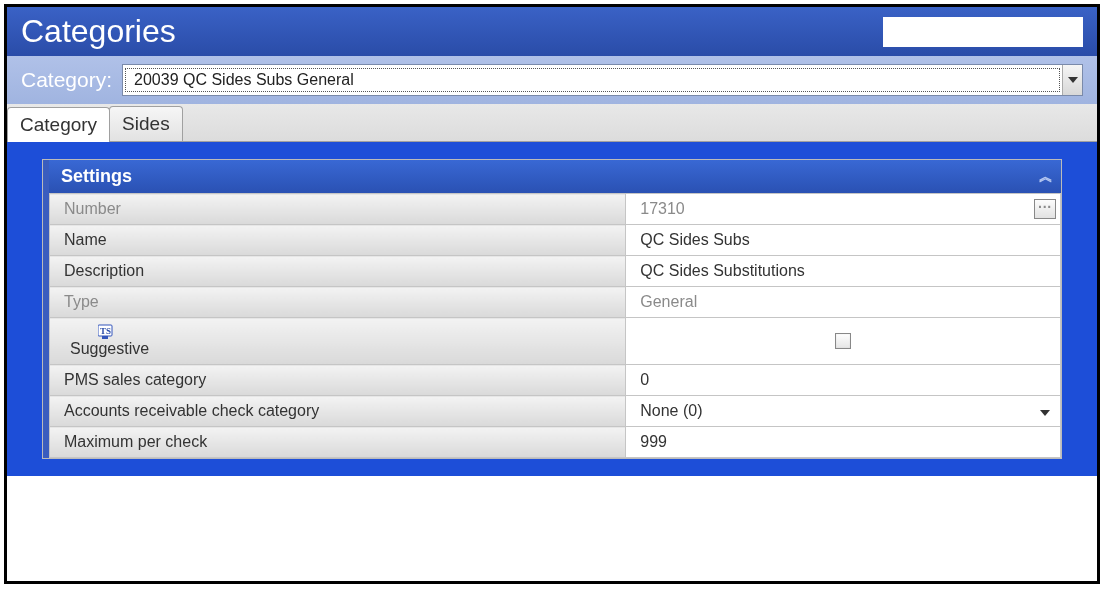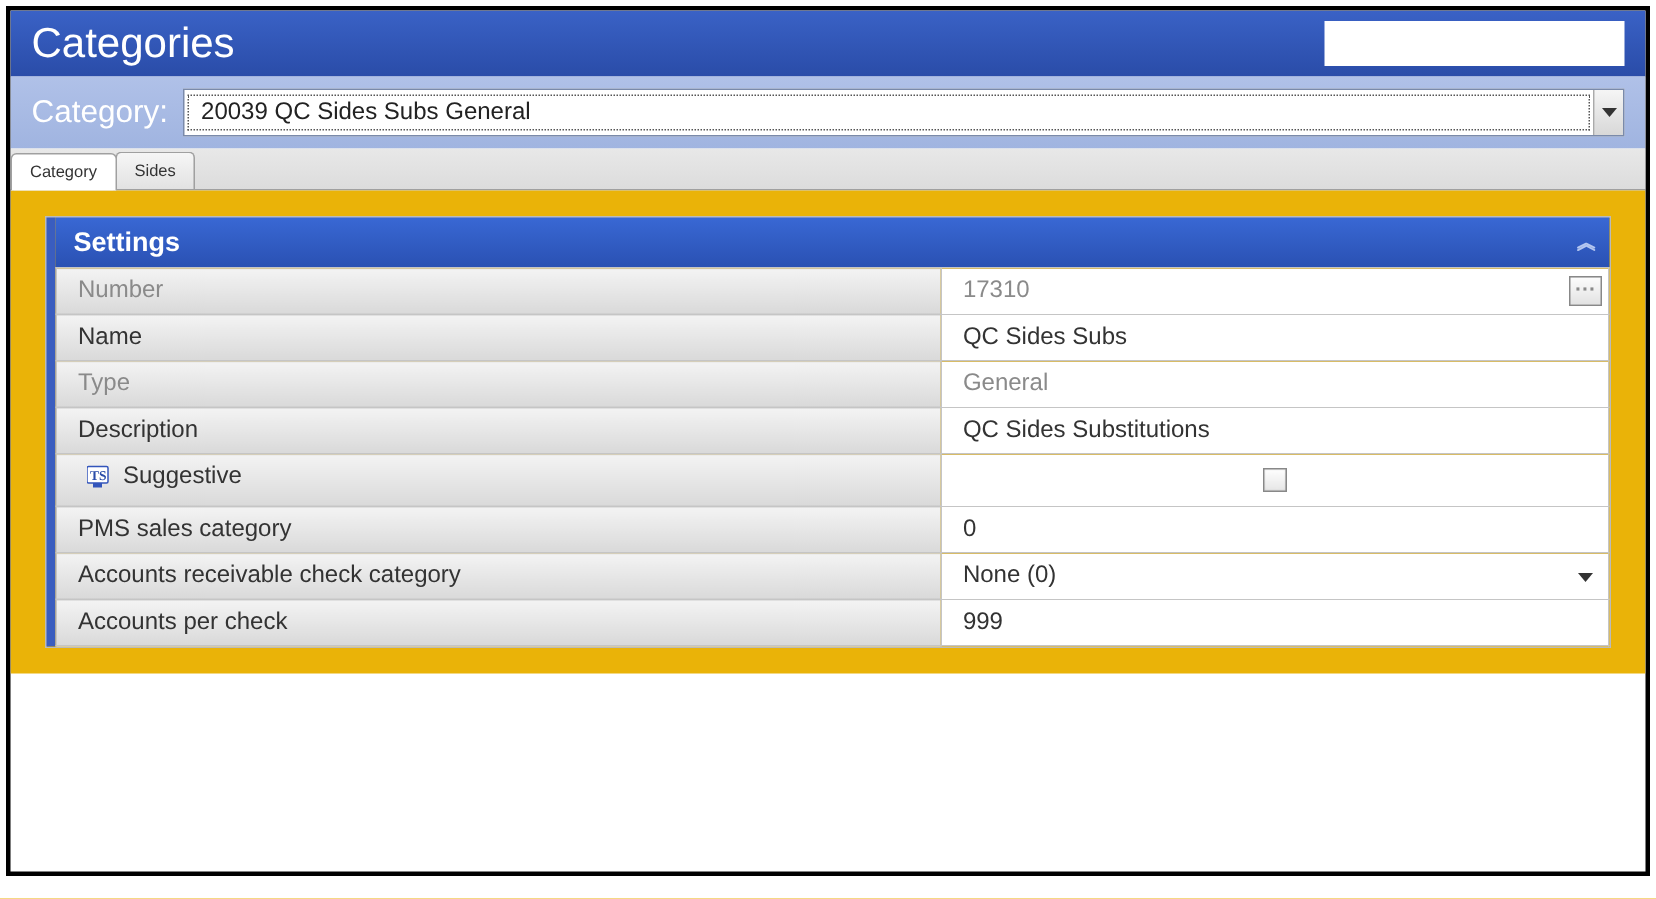--- a/index.html
+++ b/index.html
@@ -12,21 +12,21 @@
     .outer {
       border: 3px solid #000;
       width: 1096px;
       height: 580px;
       position: relative;
       overflow: hidden;
     }
     .title-bar {
       background: linear-gradient(to bottom, #3a62c6 0%, #2a4ca8 100%);
       color: #fff;
-      font-size: 28px;
+      font-size: 32px;
       font-weight: normal;
       padding: 6px 14px;
       display: flex;
       align-items: center;
       justify-content: space-between;
     }
     .title-search {
       background: #fff;
       width: 200px;
       height: 30px;
@@ -69,38 +69,38 @@
       justify-content: center;
     }
     .tabs {
       display: flex;
       border-bottom: 1px solid #a0a0a0;
       background: linear-gradient(to bottom, #e8e8e8, #dcdcdc);
       padding-top: 2px;
     }
     .tab {
       padding: 6px 12px;
-      font-size: 11px;
+      font-size: 19px;
       color: #333;
       border: 1px solid #a0a0a0;
       border-bottom: none;
       border-top-left-radius: 4px;
       border-top-right-radius: 4px;
       background: linear-gradient(to bottom, #f6f6f6, #e2e2e2);
       margin-right: -1px;
       cursor: pointer;
     }
     .tab.active {
       background: #fff;
       position: relative;
       top: 1px;
     }
     .content {
-      padding: 18px 24px;
-      background: #eab308;
+      padding: 18px 36px;
+      background: #1d4ed8;
     }
     .panel {
       border-left: 6px solid #3a5dbf;
       box-shadow: 0 0 0 1px #bbb;
     }
     .panel-header {
       background: linear-gradient(to bottom, #3968d4 0%, #2a51b3 100%);
       color: #fff;
       font-weight: bold;
       font-size: 18px;
@@ -174,21 +174,21 @@
     }
     .checkbox-box {
       display: block;
       margin: 0 auto;
       width: 16px;
       height: 16px;
       border: 1px solid #888;
       background: linear-gradient(to bottom, #fefefe, #e6e6e6);
       box-shadow: inset 0 0 1px rgba(0,0,0,0.2);
     }
-    .label .indent { padding-left: 6px; display:inline-flex; align-items:center; }
+    .label .indent { padding-left: 6px; display:inline-flex; align-items:center;flex-direction:column; }
   </style>
 </head>
 <body>
 
 <div class="outer">
 
   <div class="title-bar">
     <span>Categories</span>
     <div class="title-search"></div>
   </div>
@@ -223,26 +223,26 @@
           <td class="value disabled">
             <span>17310</span>
             <span class="ellipsis-btn">···</span>
           </td>
         </tr>
         <tr>
           <td class="label">Name</td>
           <td class="value">QC Sides Subs</td>
         </tr>
         <tr>
+          <td class="label">Description</td>
+          <td class="value">QC Sides Substitutions</td>
+        </tr>
+        <tr>
           <td class="label disabled">Type</td>
           <td class="value disabled">General</td>
-        </tr>
-        <tr>
-          <td class="label">Description</td>
-          <td class="value">QC Sides Substitutions</td>
         </tr>
         <tr>
           <td class="label">
             <span class="indent">
               <span class="ts-icon">
                 <svg width="20" height="16" viewBox="0 0 20 16">
                   <rect x="0" y="1" width="14" height="11" rx="1" fill="#fff" stroke="#3355bb" stroke-width="1"></rect>
                   <text x="2" y="10" font-size="9" font-weight="bold" fill="#2a4ca8" font-family="Tahoma">TS</text>
                   <rect x="4" y="12" width="6" height="3" fill="#3355bb"></rect>
                 </svg>
@@ -263,21 +263,21 @@
           <td class="value">
             <span>None (0)</span>
             <span class="mini-dropdown">
               <svg width="10" height="6">
                     <polygon points="0,0 10,0 5,6" fill="#333"></polygon>
                   </svg>
             </span>
           </td>
         </tr>
         <tr>
-          <td class="label">Accounts per check</td>
+          <td class="label">Maximum per check</td>
           <td class="value">999</td>
         </tr>
       </tbody>
         </table>
     </div>
   </div>
 
 </div>
 
 </body></html>

